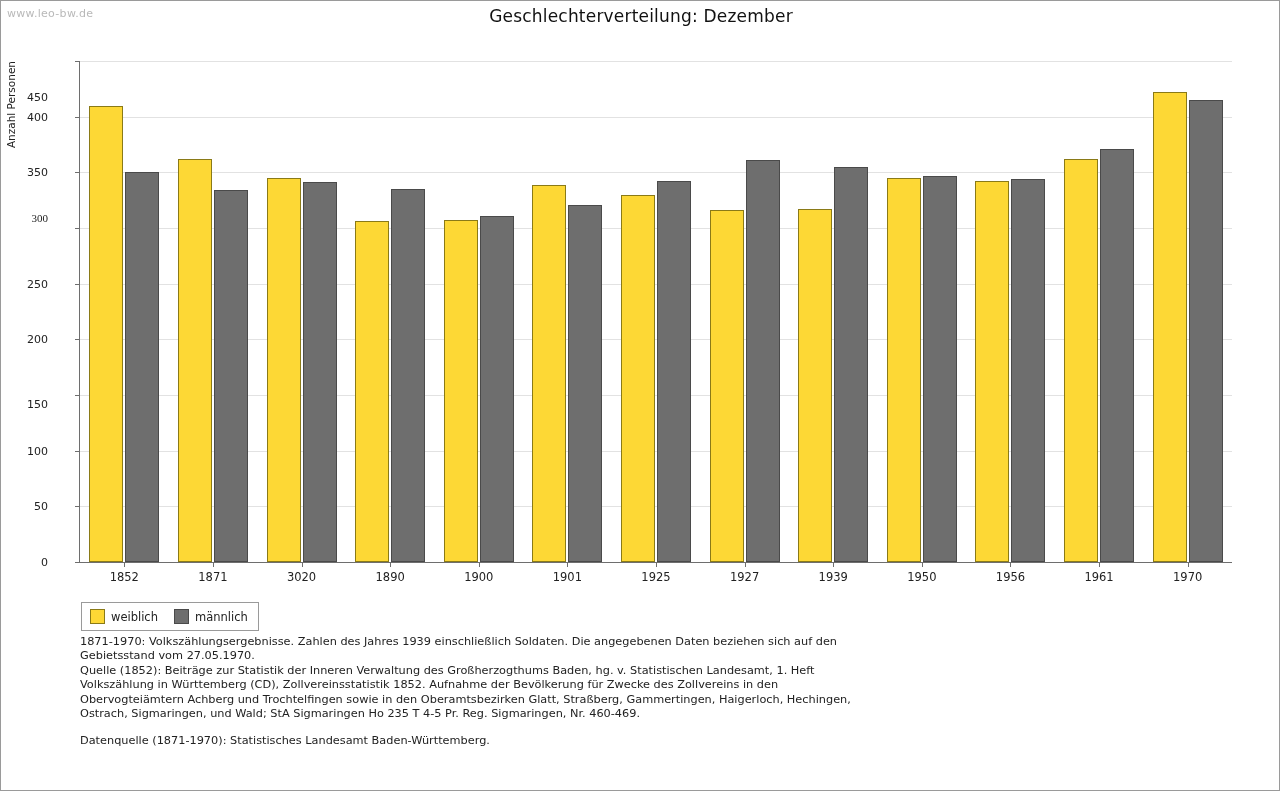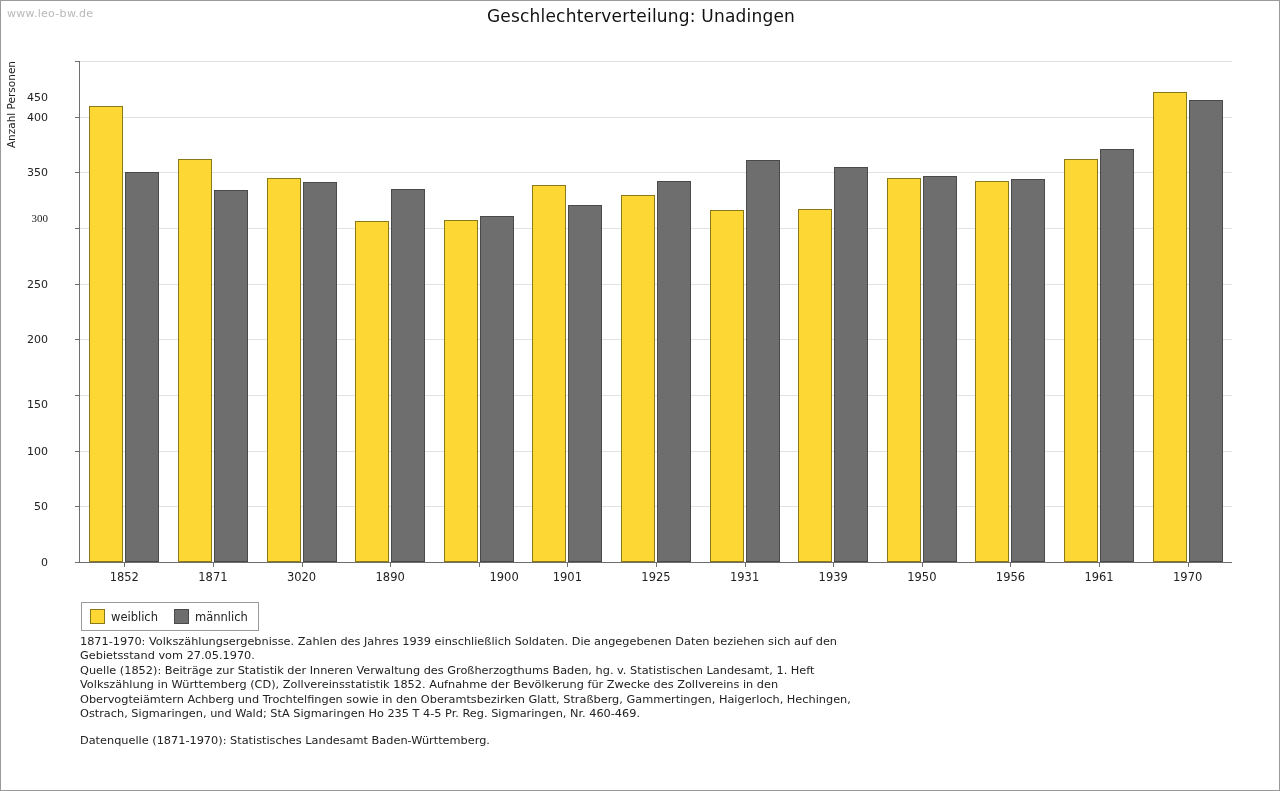--- a/index.html
+++ b/index.html
@@ -151,21 +151,21 @@
   #notes p { margin: 0; }
   #notes .spacer { height: 13px; }
 </style>
 </head>
 <body>
 
 <div id="page">
 
   <div id="watermark">www.leo-bw.de</div>
 
-  <div id="chart-title">Geschlechterverteilung: Unadingen</div>
+  <div id="chart-title">Geschlechterverteilung: Dezember</div>
 
   <div id="ylabel">Anzahl Personen</div>
 
   <div id="plot">
       <div class="ytick-mark" style="top: 501px;"></div>
       <div class="ytick-label" style="top: 501px;">0</div>
       <div class="gridline" style="top: 445.333px;"></div>
       <div class="ytick-mark" style="top: 445.333px;"></div>
       <div class="ytick-label" style="top: 445.333px;">50</div>
       <div class="gridline" style="top: 389.667px;"></div>
@@ -214,39 +214,39 @@
         <div class="bar w" title="weiblich 1890: 306" style="height: 340.68px; left: 9.30769px;"></div>
         <div class="bar m" title="männlich 1890: 335" style="height: 372.967px; left: 45.3077px;"></div>
       </div>
       <div class="xtick-mark" style="left: 310.154px;"></div>
       <div class="xtick-label" style="left: 270.154px;">1890</div>
       <div class="group" style="left: 354.462px; width: 88.6154px;">
         <div class="bar w" title="weiblich 1900: 307" style="height: 341.793px; left: 9.30769px;"></div>
         <div class="bar m" title="männlich 1900: 311" style="height: 346.247px; left: 45.3077px;"></div>
       </div>
       <div class="xtick-mark" style="left: 398.769px;"></div>
-      <div class="xtick-label" style="left: 358.769px; text-align: right;">1900</div>
+      <div class="xtick-label" style="left: 358.769px;">1900</div>
       <div class="group" style="left: 443.077px; width: 88.6154px;">
         <div class="bar w" title="weiblich 1910: 339" style="height: 377.42px; left: 9.30769px;"></div>
         <div class="bar m" title="männlich 1910: 321" style="height: 357.38px; left: 45.3077px;"></div>
       </div>
       <div class="xtick-mark" style="left: 487.385px;"></div>
       <div class="xtick-label" style="left: 447.385px;">1901</div>
       <div class="group" style="left: 531.692px; width: 88.6154px;">
         <div class="bar w" title="weiblich 1925: 330" style="height: 367.4px; left: 9.30769px;"></div>
         <div class="bar m" title="männlich 1925: 342" style="height: 380.76px; left: 45.3077px;"></div>
       </div>
       <div class="xtick-mark" style="left: 576px;"></div>
       <div class="xtick-label" style="left: 536px;">1925</div>
       <div class="group" style="left: 620.308px; width: 88.6154px;">
         <div class="bar w" title="weiblich 1933: 316" style="height: 351.813px; left: 9.30769px;"></div>
         <div class="bar m" title="männlich 1933: 361" style="height: 401.913px; left: 45.3077px;"></div>
       </div>
       <div class="xtick-mark" style="left: 664.615px;"></div>
-      <div class="xtick-label" style="left: 624.615px;">1931</div>
+      <div class="xtick-label" style="left: 624.615px;">1927</div>
       <div class="group" style="left: 708.923px; width: 88.6154px;">
         <div class="bar w" title="weiblich 1939: 317" style="height: 352.927px; left: 9.30769px;"></div>
         <div class="bar m" title="männlich 1939: 355" style="height: 395.233px; left: 45.3077px;"></div>
       </div>
       <div class="xtick-mark" style="left: 753.231px;"></div>
       <div class="xtick-label" style="left: 713.231px;">1939</div>
       <div class="group" style="left: 797.538px; width: 88.6154px;">
         <div class="bar w" title="weiblich 1950: 345" style="height: 384.1px; left: 9.30769px;"></div>
         <div class="bar m" title="männlich 1950: 347" style="height: 386.327px; left: 45.3077px;"></div>
       </div>

